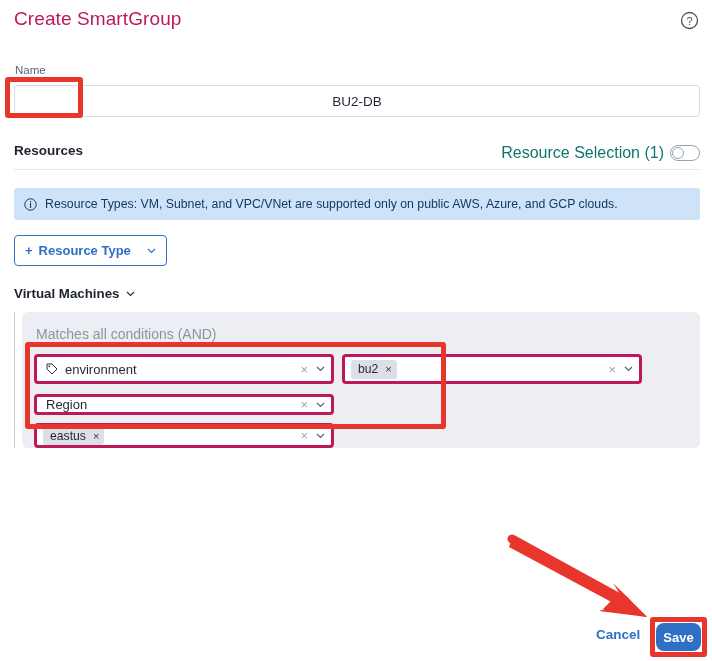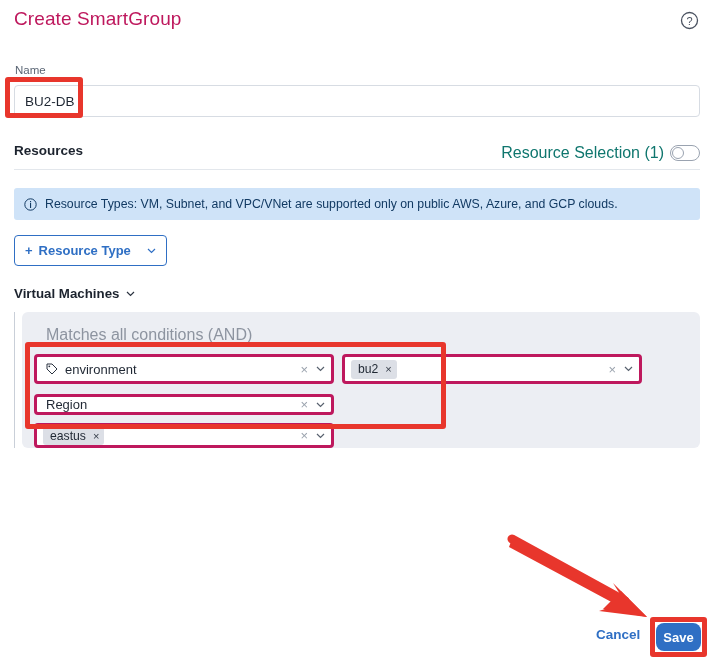--- a/index.html
+++ b/index.html
@@ -35,20 +35,21 @@
   }
   .name-input {
     position: absolute; left: 14px; top: 85px;
     width: 686px; height: 32px;
     border: 1px solid #d7dce3; border-radius: 4px;
     background: #fff;
     font-family: "Liberation Sans", sans-serif;
     font-size: 13.5px; color: #1f2733;
     padding: 0 10px;
     outline: none;
+    text-align: center;
   }
 
   
   .resources-title {
     position: absolute; left: 14px; top: 143px;
     font-size: 13.5px; font-weight: bold; color: #1c232e;
   }
   .resource-selection-label {
     position: absolute; right: 48px; top: 144px;
     font-size: 16px; color: #0f766e;
@@ -110,22 +111,22 @@
   .cond-accent {
     position: absolute; left: 14px; top: 312px;
     width: 1px; height: 136px; background: #c9cfd8;
   }
   .cond-panel {
     position: absolute; left: 22px; top: 312px;
     width: 678px; height: 136px;
     background: #eceef3; border-radius: 6px;
   }
   .cond-title {
-    position: absolute; left: 24px; top: 14px;
-    font-size: 16px; color: #8d94a0;
+    position: absolute; left: 14px; top: 14px;
+    font-size: 14px; color: #8d94a0;
   }
   .cond-row {
     position: absolute; left: 12px;
     width: 654px; height: 30px;
     display: flex; gap: 8px;
   }
   .cond-row.r1 { top: 42px; }
   .cond-row.r2 { top: 82px; flex-direction: column; }
 
   .sel {

